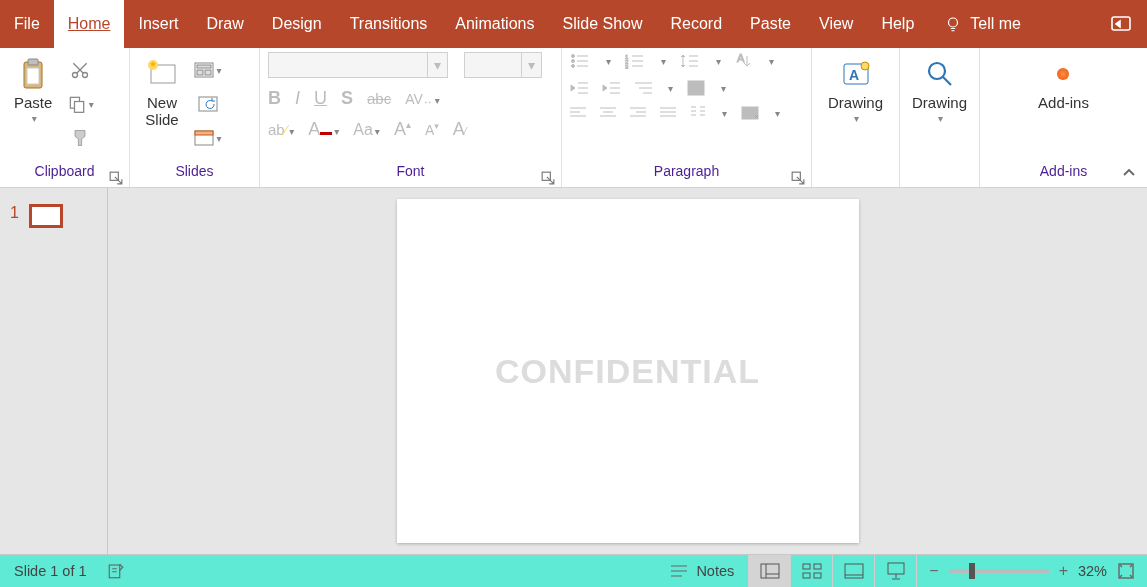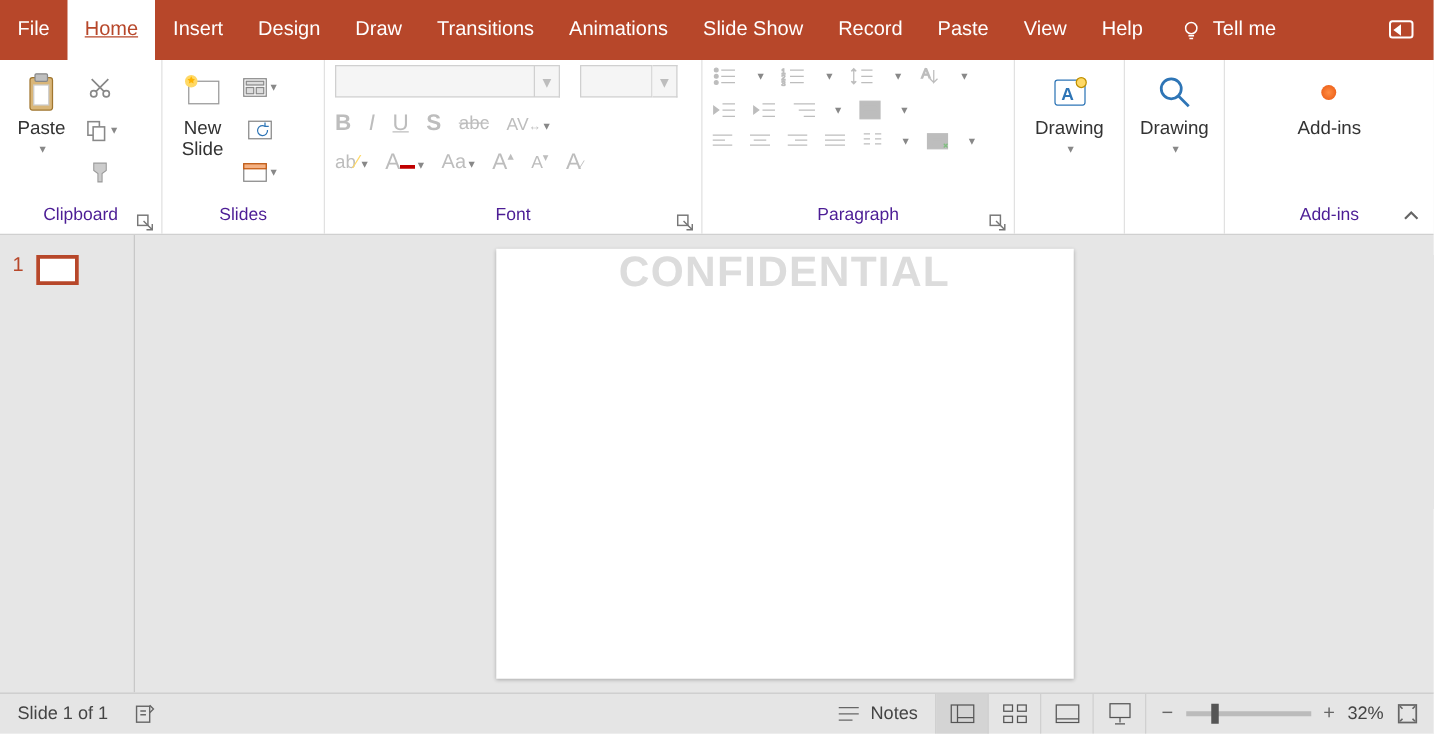--- a/index.html
+++ b/index.html
@@ -35,45 +35,45 @@
 .chev { font-size: 10px; color: #888; margin-left: 2px; }
 .collapse-chev { position: absolute; right: 10px; bottom: 6px; color: #666; }
 
 
 .edit-area { flex: 1; background: #e6e6e6; display: flex; overflow: hidden; }
 .thumb-pane { width: 108px; background: #e6e6e6; border-right: 1px solid #c8c8c8; padding: 16px 10px; }
 .thumb-row { display: flex; gap: 10px; align-items: flex-start; }
 .thumb-num { color: #b7472a; font-size: 16px; }
 .thumb { width: 34px; height: 24px; border: 3px solid #b7472a; background: #fff; }
 .slide-pane { flex: 1; display: flex; align-items: center; justify-content: center; }
-.slide { width: 462px; height: 344px; background: #fff; box-shadow: 0 1px 3px rgba(0,0,0,.25); display: flex; justify-content: center; }
+.slide { width: 462px; height: 344px; background: #fff; box-shadow: 0 1px 3px rgba(0,0,0,.25); display: flex; align-items: center; justify-content: center; }
 .watermark { font-size: 34px; font-weight: 600; color: #dcdcdc; letter-spacing: 1px; }
 
 
-.status-bar { height: 33px; border-top: 1px solid #c8c8c8; background: #e5e5e5; display: flex; align-items: center; font-size: 14.5px; color: #444; }
+.status-bar { height: 33px; border-top: 1px solid #c8c8c8; background: #5eead4; display: flex; align-items: center; font-size: 14.5px; color: #444; }
 .status-left { padding: 0 14px; display: flex; align-items: center; gap: 20px; }
 .status-spacer { flex: 1; }
 .status-btn { display: flex; align-items: center; gap: 8px; padding: 0 14px; height: 100%; cursor: pointer; }
 .view-btns { display: flex; height: 100%; border-left: 1px solid #d0d0d0; }
 .view-btn { width: 42px; display: flex; align-items: center; justify-content: center; border-right: 1px solid #d0d0d0; cursor: pointer; }
 .view-btn.active { background: #d4d4d4; }
 .zoom-area { display: flex; align-items: center; gap: 10px; padding: 0 12px; }
 .zoom-track { width: 100px; height: 4px; background: #bbb; position: relative; }
 .zoom-thumb { position: absolute; width: 6px; height: 16px; background: #555; top: -6px; left: 20px; }
 svg { display: block; }
 </style>
 </head>
 <body>
 
 <div class="tab-strip">
   <div class="tab">File</div>
   <div class="tab active">Home</div>
   <div class="tab">Insert</div>
+  <div class="tab">Draw</div>
   <div class="tab">Design</div>
-  <div class="tab">Draw</div>
   <div class="tab">Transitions</div>
   <div class="tab">Animations</div>
   <div class="tab">Slide Show</div>
   <div class="tab">Record</div>
   <div class="tab">Paste</div>
   <div class="tab">View</div>
   <div class="tab">Help</div>
   <div class="tell-me-area">
     <svg width="18" height="18" viewBox="0 0 24 24" fill="none" stroke="#fff" stroke-width="1.6">
         <circle cx="12" cy="10" r="6"></circle>

